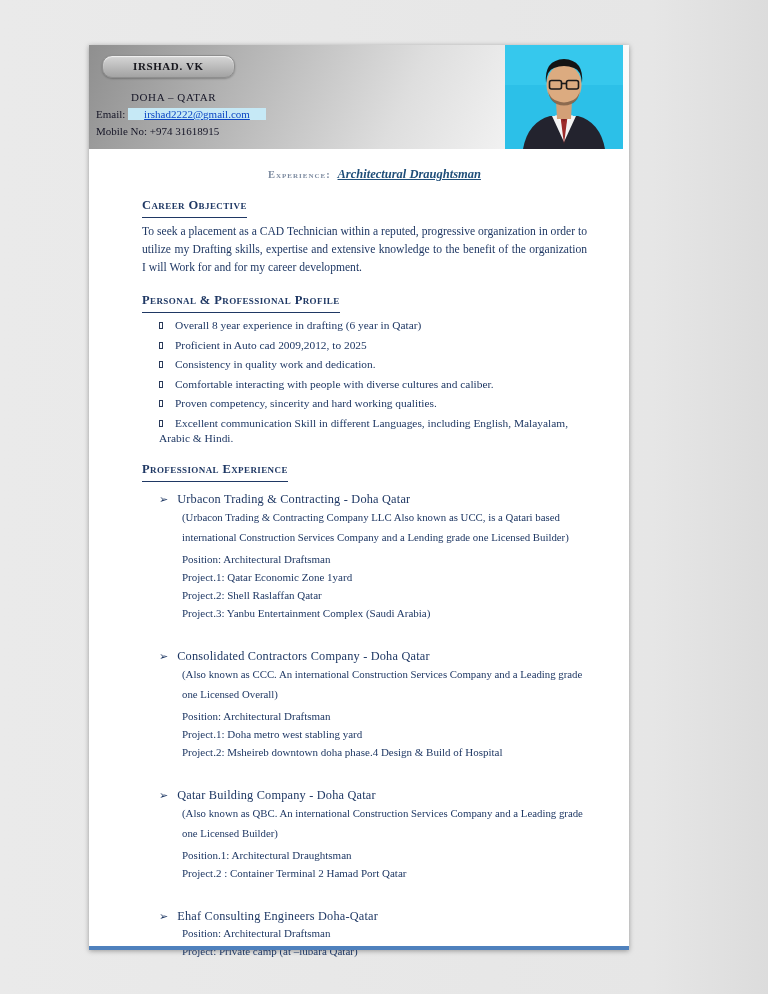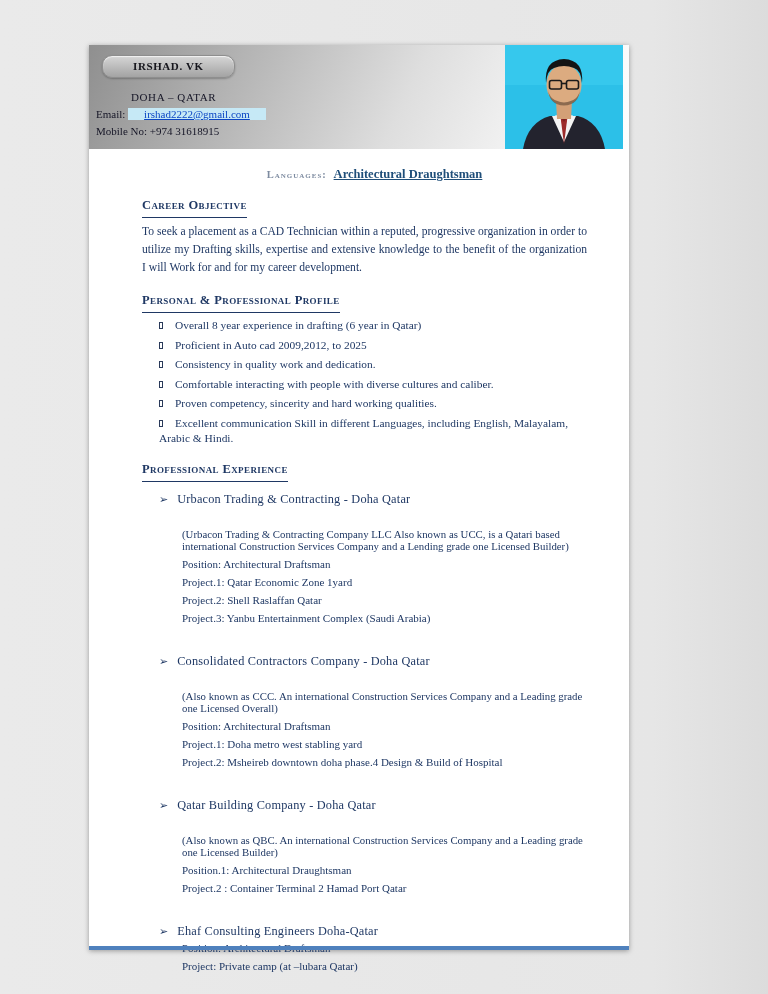--- a/index.html
+++ b/index.html
@@ -34,40 +34,40 @@
   .email-line a {
     color:#0b46c4; text-decoration:underline;
     background:#c6e9f6; padding:0 16px;text-align:right;
   }
   .mob { margin-top:1px; }
   .photo { position:absolute; top:0; right:6px; width:118px; height:104px; display:block; }
   
   .content { padding:12px 42px 0 53px; color:#1f3864; }
   .profession { text-align:center; font-size:11px; margin:6px 0 12px 20px; }
   .prof-label { color:#7d8ba0; font-variant:small-caps; font-weight:bold; letter-spacing:1px; font-size:10.5px; }
-  .prof-value { color:#1f4e79; font-weight:bold; text-decoration:underline; font-size:12.5px; margin-left:4px; }
+  .prof-value { color:#1f4e79; font-weight:bold; text-decoration:underline; font-size:12.5px; margin-left:4px;font-style:italic; }
   h2.section-heading { margin:16px 0 10px 0; font-size:12.5px; font-weight:bold; color:#1f3864; }
   h2.section-heading .hd {
     font-variant:small-caps; letter-spacing:.4px;
     border-bottom:1.2px solid #1f3864; padding-bottom:5px;
   }
   .objective { font-size:11.6px; line-height:18px; text-align:justify; margin:0 0 4px 0; }
   .profile-list { list-style:none; margin:2px 0 4px 0; padding:0 0 0 17px; font-size:11.4px; }
   .profile-list li { margin-bottom:4.5px; line-height:15px; }
   .sq {
     display:inline-block; width:4px; height:7px;
     border:1px solid #2a3a5a; margin-right:12px;
     position:relative; top:0;
   }
   .experience-block { margin-top:14px; }
   .entry { margin:0 0 26px 17px; }
   .entry-title-row { font-size:12.3px; line-height:16px; }
   .arrow { margin-right:9px; font-size:11px; color:#1f3864; }
   .entry-title { letter-spacing:.2px; }
-  .entry-desc { margin:21px 0 3px 23px; font-size:10.8px; line-height:12px; max-width:445px; }
+  .entry-desc { margin:0 0 3px 23px; font-size:10.8px; line-height:20px; max-width:445px; }
   .entry-line { margin:0 0 0 23px; font-size:11px; line-height:15.5px; padding-top:2.5px; }
   .bottom-bar { position:absolute; left:0; bottom:0; width:100%; height:4px; background:#4f81bd; }
 </style>
 </head>
 <body>
 
 <div class="canvas">
   <div class="page">
 
     <div class="header-band">
@@ -107,21 +107,21 @@
 
         <rect x="44.5" y="35.5" width="12" height="8.5" rx="2" fill="none" stroke="#1a1a1a" stroke-width="1.6"></rect>
         <rect x="61.5" y="35.5" width="12" height="8.5" rx="2" fill="none" stroke="#1a1a1a" stroke-width="1.6"></rect>
         <line x1="56.5" y1="38.5" x2="61.5" y2="38.5" stroke="#1a1a1a" stroke-width="1.6"></line>
       </svg>
     </div>
 
     <div class="content">
 
       <div class="profession">
-        <span class="prof-label">Languages:</span>
+        <span class="prof-label">Experience:</span>
         <span class="prof-value">Architectural Draughtsman</span>
       </div>
 
       <h2 class="section-heading">
         <span class="hd">Career Objective</span>
       </h2>
       <p class="objective">To seek a placement as a CAD Technician within a reputed, progressive organization in order to utilize my Drafting skills, expertise and extensive knowledge to the benefit of the organization I will Work for and for my career development.</p>
 
       <h2 class="section-heading">
         <span class="hd">Personal &amp; Professional Profile</span>

